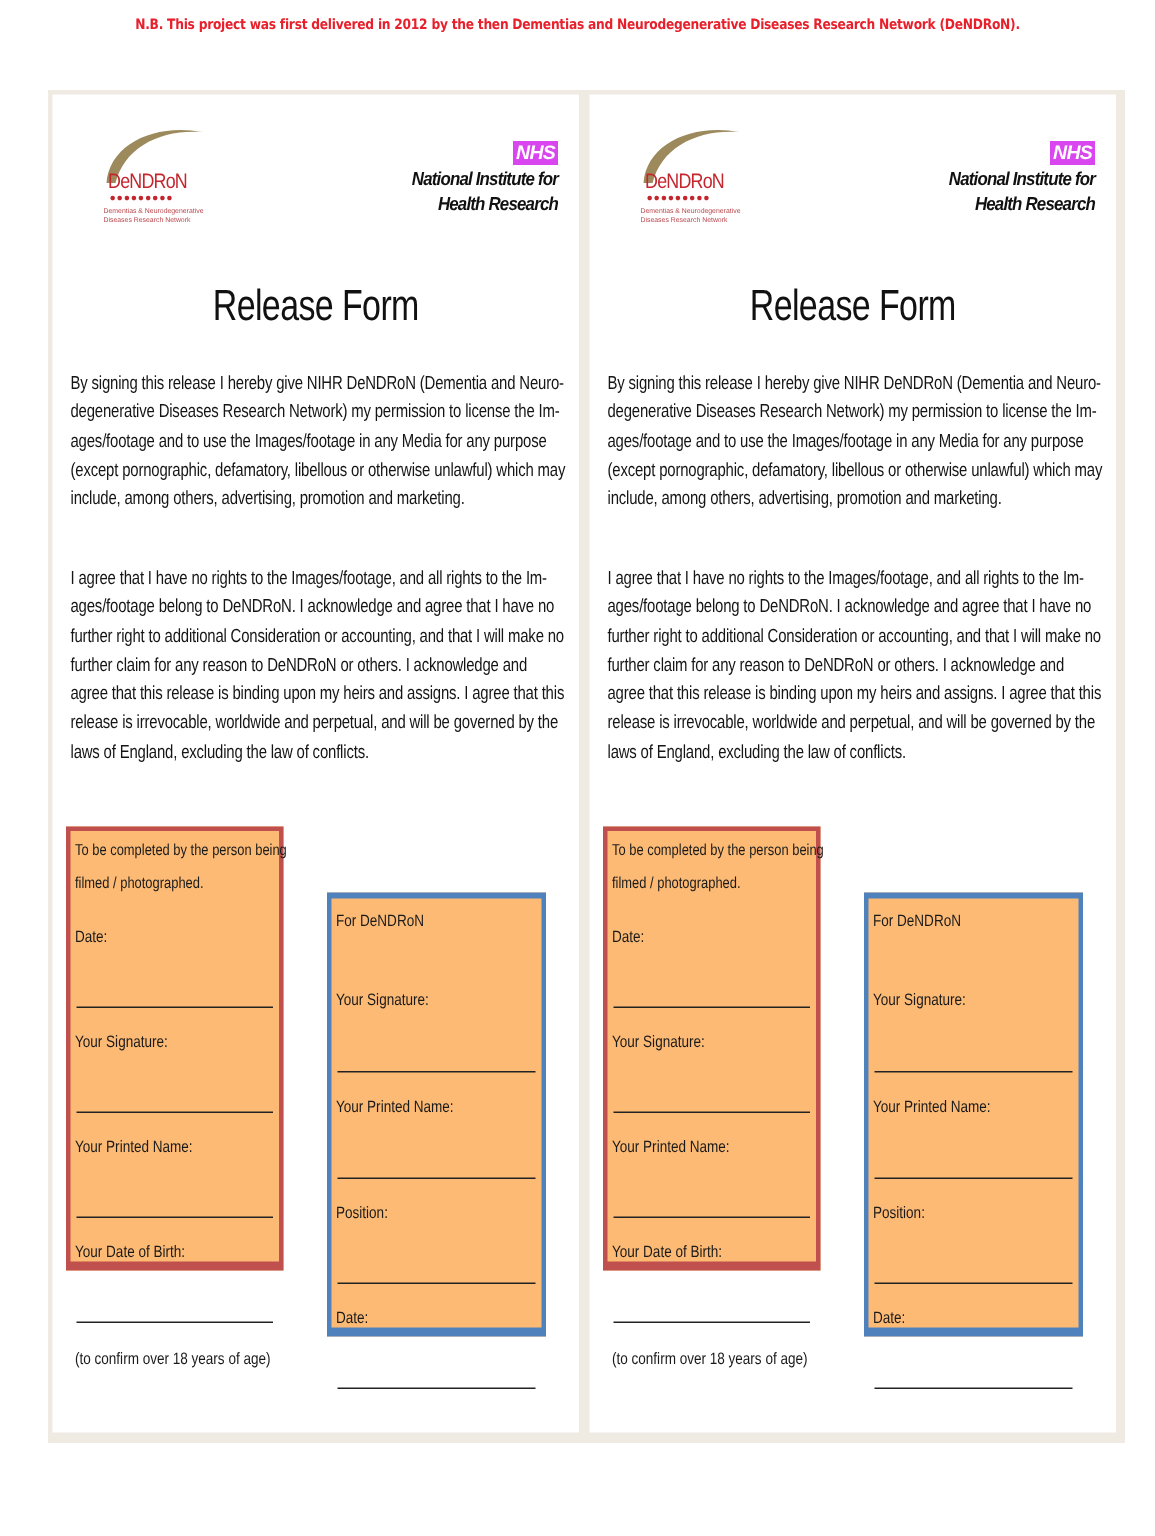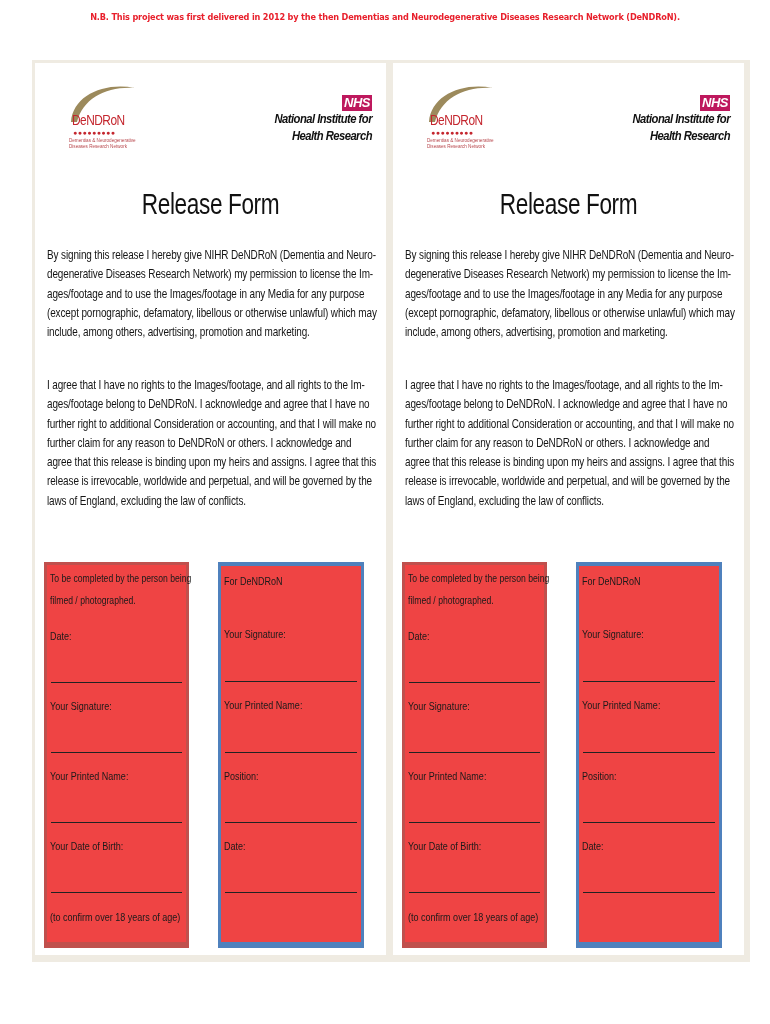--- a/index.html
+++ b/index.html
@@ -34,21 +34,21 @@
   }
   .dendron-dots {
     position: absolute; left: 10px; top: 49px; font-size: 7px; color: #c4262e; letter-spacing: 0.5px; line-height: 7px;
   }
   .dendron-sub {
     position: absolute; left: 6px; top: 58px; width: 80px; font-size: 4.6px; color: #b8474c; line-height: 6px;
     font-family: "Liberation Sans", sans-serif;
   }
   .nihr { position: absolute; right: 14px; top: 30px; text-align: right; width: 140px; }
   .nhs-badge {
-    display: inline-block; background: #be185d; color: #fff; font-weight: bold; font-style: italic;
+    display: inline-block; background: #d946ef; color: #fff; font-weight: bold; font-style: italic;
     font-size: 13px; padding: 0 2px; line-height: 16px; font-family: "Liberation Sans", sans-serif;
     letter-spacing: -0.5px;
   }
   .nihr-line {
     font-family: "Liberation Sans", sans-serif; font-style: italic; font-weight: bold;
     font-size: 12.5px; line-height: 17px; color: #111; letter-spacing: -0.6px;
     transform: scaleX(0.9); transform-origin: right;
   }
 
   .title {
@@ -59,24 +59,24 @@
   }
   .para {
     position: absolute; left: 12px; width: 418px; font-size: 12.6px; line-height: 19.3px;
     color: #151515; font-family: "Liberation Sans", sans-serif;
     transform: scaleX(0.79); transform-origin: left top; letter-spacing: -0.15px;
   }
   .para.p1 { top: 183px; }
   .para.p2 { top: 313px; }
 
   .box {
-    position: absolute; top: 499px; width: 145px; height: 386px; box-sizing: border-box; background: #ef4444;
+    position: absolute; top: 488px; width: 145px; height: 296px; box-sizing: border-box; background: #fdba74;
   }
   .box.red { left: 9px; border: 3px solid #c0504d; border-bottom-width: 6px; }
-  .box.blue { left: 183px; width: 146px; border: 3px solid #4f81bd; border-bottom-width: 6px; border-top-width: 4px; }
+  .box.blue { left: 183px; width: 146px; border: 3px solid #4f81bd; border-bottom-width: 6px; border-top-width: 4px; margin-top: 44px; }
   .box .field {
     position: absolute; left: 3px; font-size: 11px; color: #1a1a1a; white-space: nowrap;
     font-family: "Liberation Sans", sans-serif; transform: scaleX(0.82); transform-origin: left top;
   }
   .box .line {
     position: absolute; left: 4px; right: 4px; height: 0; border-bottom: 1px solid #222;
   }
   .box .intro { line-height: 22px; font-size: 10.5px; }
 </style>
 </head>

